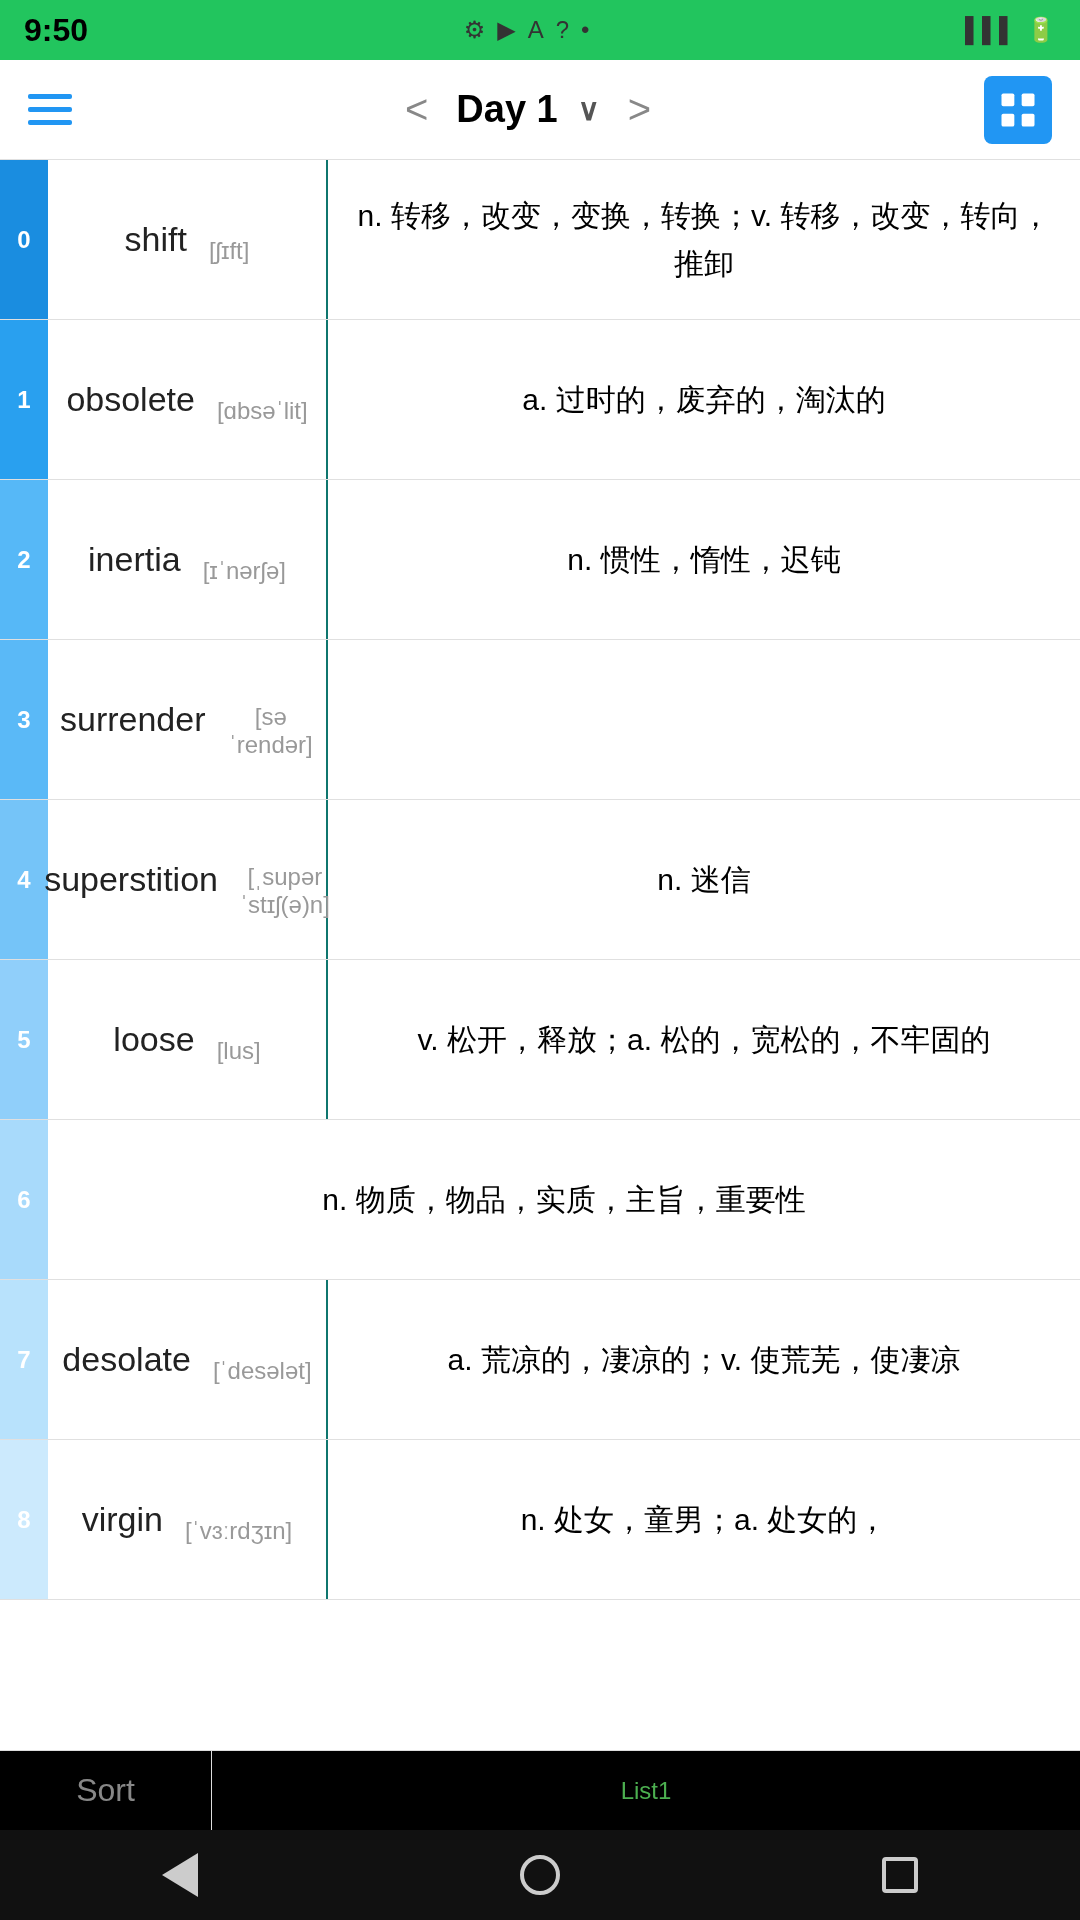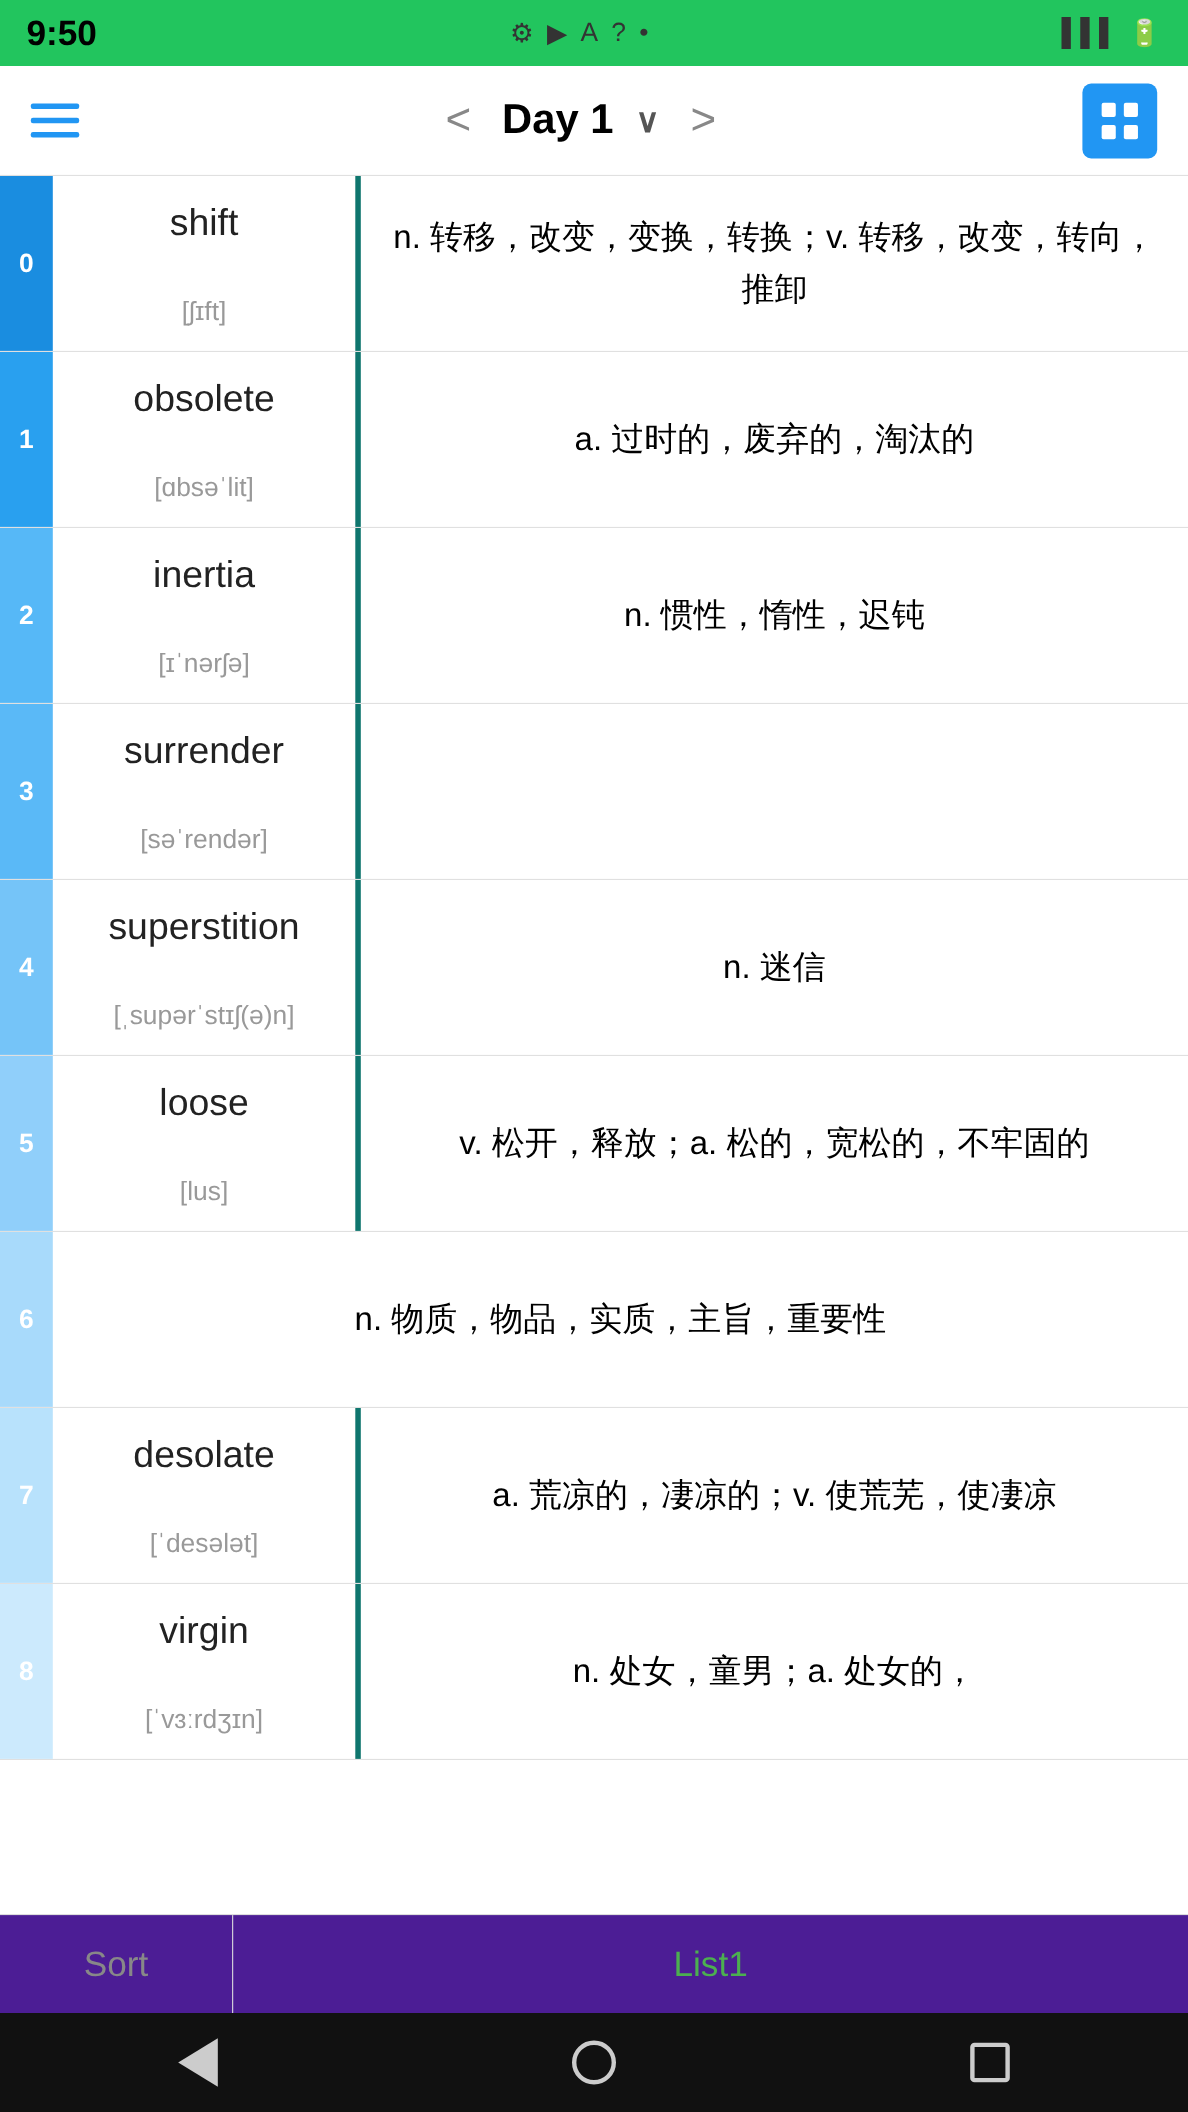--- a/index.html
+++ b/index.html
@@ -139,25 +139,25 @@
     .row-index-4 { background: #75c4f8; }
     .row-index-5 { background: #90cffa; }
     .row-index-6 { background: #a8dafb; }
     .row-index-7 { background: #b8e2fc; }
     .row-index-8 { background: #cceafd; }
 
     .word-cell {
       width: 280px;
       min-width: 280px;
       display: flex;
-      flex-direction: column;
+      flex-direction: row;
       align-items: center;
       justify-content: center;
       padding: 18px 12px;
-      border-right: 5px solid #0f766e;
+      border-right: 2px solid #0f766e;
       gap: 22px;
     }
 
     .word-english {
       font-size: 34px;
       font-weight: 500;
       color: #222;
       text-align: center;
       line-height: 1.3;
     }
@@ -176,22 +176,22 @@
       justify-content: center;
       padding: 18px 24px;
       font-size: 30px;
       color: #000000;
       line-height: 1.6;
       text-align: center;
     }
 
     
     .bottom-tab-bar {
-      height: 90px;
-      background: #4c1d95;
+      height: 80px;
+      background: #000000;
       border-top: 1px solid #ddd;
       display: flex;
       align-items: stretch;
     }
 
     .tab-sort {
       width: 212px;
       display: flex;
       align-items: center;
       justify-content: center;
@@ -206,21 +206,21 @@
 
     .tab-list1 {
       flex: 1;
       display: flex;
       align-items: center;
       justify-content: center;
       cursor: pointer;
     }
 
     .tab-list1-label {
-      font-size: 32px;
+      font-size: 24px;
       color: #4CAF50;
       font-weight: 500;
     }
 
     
     .android-nav {
       height: 90px;
       background: #111;
       display: flex;
       align-items: center;

